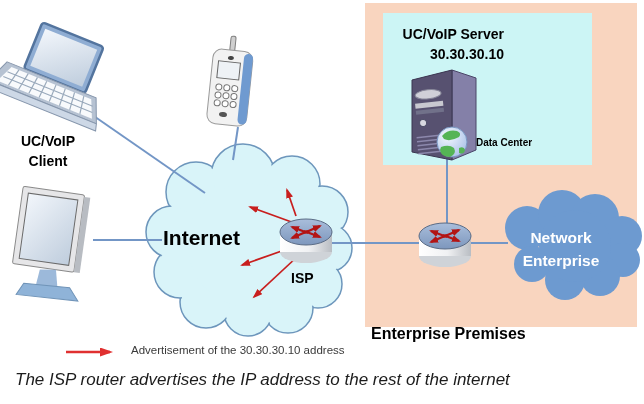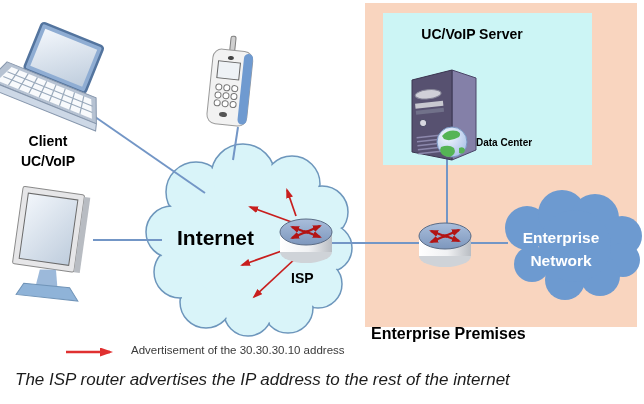--- a/index.html
+++ b/index.html
@@ -3,23 +3,23 @@
 <meta charset="utf-8">
 <style>
   html,body{margin:0;padding:0;background:#fff;}
   .stage{position:relative;width:644px;height:404px;background:#fff;
          font-family:"Liberation Sans",sans-serif;overflow:hidden;}
   .region-premises{position:absolute;left:365px;top:3px;width:272px;height:324px;background:#f9d5bf;}
   .region-datacenter{position:absolute;left:383px;top:13px;width:209px;height:152px;background:#ccf5f5;}
   svg.art{position:absolute;left:0;top:0;}
   .lbl{position:absolute;color:#000;font-weight:bold;white-space:nowrap;}
   .lbl-client{left:2px;top:131px;width:92px;text-align:center;font-size:14px;line-height:20px;}
-  .lbl-internet{left:163px;top:226px;font-size:21px;margin-left:14px;}
+  .lbl-internet{left:163px;top:226px;font-size:21px;}
   .lbl-isp{left:291px;top:270px;font-size:14px;text-align:right;}
-  .lbl-server{left:384px;top:24px;width:120px;text-align:center;font-size:14px;line-height:20px;padding-left:28px;}
+  .lbl-server{left:384px;top:24px;width:120px;text-align:right;font-size:14px;line-height:20px;}
   .lbl-datacenter{left:476px;top:137px;font-size:10px;}
   .lbl-entnet{left:500px;top:226px;width:122px;text-align:center;font-size:15.5px;line-height:23px;color:#fff;}
   .lbl-premises{left:371px;top:302px;font-size:16px;margin-top:23px;}
   .lbl-legend{left:131px;top:344px;font-size:11.5px;font-weight:normal;color:#3a3a3a;text-align:right;}
   .lbl-caption{left:15px;top:370px;font-size:17px;font-weight:normal;font-style:italic;color:#1c1c1c;}
 </style>
 </head>
 <body>
 
 <div class="stage">
@@ -182,36 +182,37 @@
         <path d="M36,74 q6,-7 15,-5 q5,2 2,6 q-9,5 -15,2 z" fill="#55b455"></path>
         <path d="M35,85 q8,-3 13,1 q3,6 -4,9 q-9,0 -10,-7 z" fill="#55b455"></path>
         <path d="M53,86 q5,-2 6,2 q-1,5 -6,3 z" fill="#55b455"></path>
       </g>
     </g>
 
     <line x1="66" y1="352" x2="110" y2="352" stroke="#e03030" stroke-width="2.4" marker-end="url(#raL)"></line>
   </svg>
 
   <div class="lbl lbl-client">
+    <div>UC/VoIP</div>
     <div>Client</div>
-    <div>UC/VoIP</div>
   </div>
 
   <div class="lbl lbl-internet">Internet</div>
   <div class="lbl lbl-isp">ISP</div>
 
   <div class="lbl lbl-server">
     <div>UC/VoIP Server</div>
+    <div>30.30.30.10</div>
   </div>
 
   <div class="lbl lbl-datacenter">Data Center</div>
 
   <div class="lbl lbl-entnet">
+    <div>Network</div>
     <div>Enterprise</div>
-    <div>Network</div>
   </div>
 
   <div class="lbl lbl-premises">Enterprise Premises</div>
 
   <div class="lbl lbl-legend">Advertisement of the 30.30.30.10 address</div>
 
   <div class="lbl lbl-caption">The ISP router advertises the IP address to the rest of the internet</div>
 
 </div>
 

